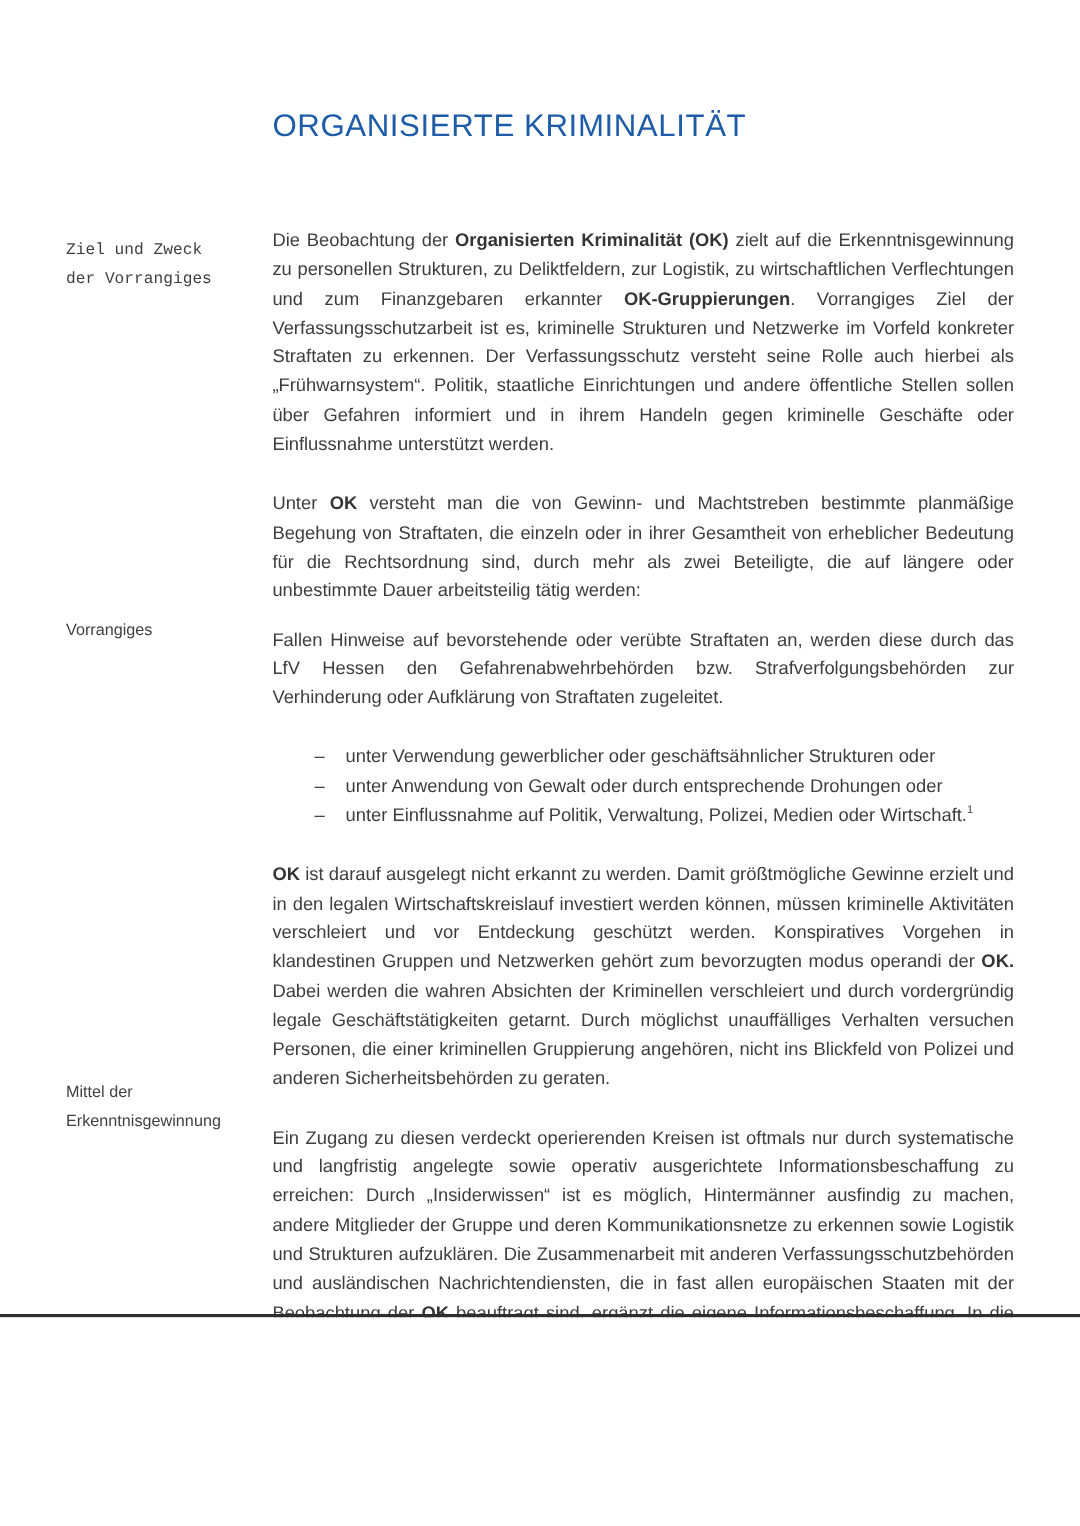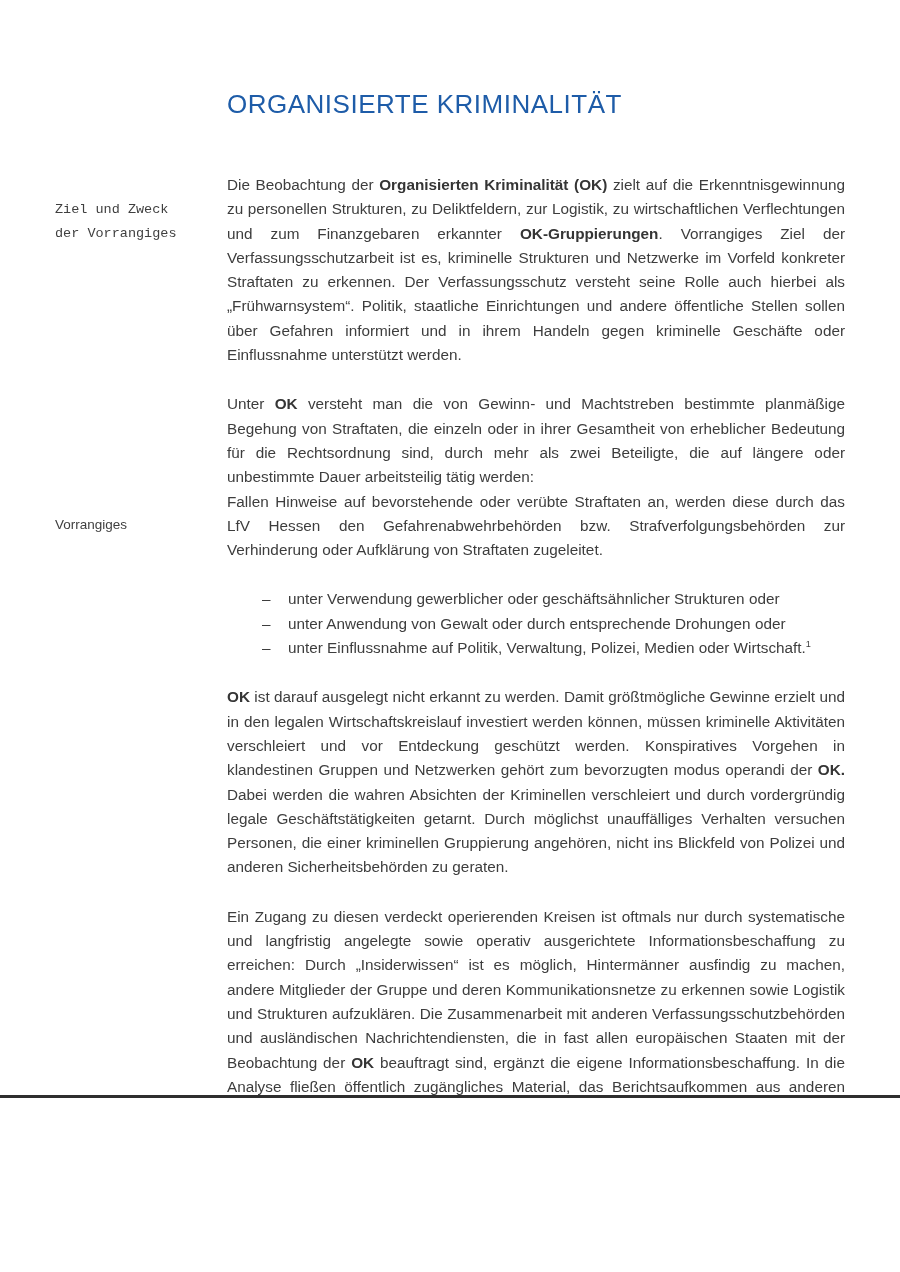--- a/index.html
+++ b/index.html
@@ -19,21 +19,21 @@
   .margin-notes{position:absolute;left:0;top:0;width:227px;height:100%;}
   .margin-note{
     position:absolute;left:55px;
     font-size:13.5px;line-height:24.3px;color:#3f3f3f;
   }
   .body-column{
     position:absolute;left:227px;top:173px;width:618px;
     font-size:15.3px;line-height:24.3px;
     text-align:justify;
   }
-  .body-para{margin:0 0 25px 0;}
+  .body-para{margin:16px 0 25px 0;}
   .body-para.tight{margin-bottom:0;}
   .body-para strong{font-weight:700;color:#353535;}
   .dash-list{
     list-style:none;margin:0 0 25px 0;padding:0;
   }
   .dash-list li{
     display:flex;align-items:flex-start;
     padding-left:35px;text-align:left;
   }
   .dash-list .dash{flex:0 0 26px;}
@@ -71,20 +71,24 @@
   <h1 class="heading" style="color: rgb(30, 92, 168);">ORGANISIERTE KRIMINALITÄT</h1>
 
   <div class="margin-notes">
       <div class="margin-note" style="top: 198px; font-family: Liberation Mono, monospace;">
         <div>Ziel und Zweck</div>
         <div>der Vorrangiges</div>
       </div>
       <div class="margin-note" style="top: 513px;">
         <div>Vorrangiges</div>
       </div>
+      <div class="margin-note" style="top: 898px;">
+        <div>Mittel der</div>
+        <div>Erkenntnisgewinnung</div>
+      </div>
     </div>
 
   <div class="body-column">
       <p class="body-para"><span>Die Beobachtung der </span><strong>Organisierten Kriminalität (OK)</strong><span> zielt auf die Erkenntnisgewinnung zu personellen Strukturen, zu Deliktfeldern, zur Logistik, zu wirtschaftlichen Verflechtungen und zum Finanzgebaren erkannter </span><strong>OK-Gruppierungen</strong><span>. Vorrangiges Ziel der Verfassungsschutzarbeit ist es, kriminelle Strukturen und Netzwerke im Vorfeld konkreter Straftaten zu erkennen. Der Verfassungsschutz versteht seine Rolle auch hierbei als „Frühwarnsystem“. Politik, staatliche Einrichtungen und andere öffentliche Stellen sollen über Gefahren informiert und in ihrem Handeln gegen kriminelle Geschäfte oder Einflussnahme unterstützt werden.</span></p>
       <p class="body-para tight"><span>Unter </span><strong>OK</strong><span> versteht man die von Gewinn- und Machtstreben bestimmte planmäßige Begehung von Straftaten, die einzeln oder in ihrer Gesamtheit von erheblicher Bedeutung für die Rechtsordnung sind, durch mehr als zwei Beteiligte, die auf längere oder unbestimmte Dauer arbeitsteilig tätig werden:</span></p>
       <p class="body-para"><span>Fallen Hinweise auf bevorstehende oder verübte Straftaten an, werden diese durch das LfV Hessen den Gefahrenabwehrbehörden bzw. Strafverfolgungsbehörden zur Verhinderung oder Aufklärung von Straftaten zugeleitet.</span></p>
       <ul class="dash-list">
         <li>
           <span class="dash">–</span>
           <span class="li-text"><span>unter Verwendung gewerblicher oder geschäftsähnlicher Strukturen oder</span></span>

